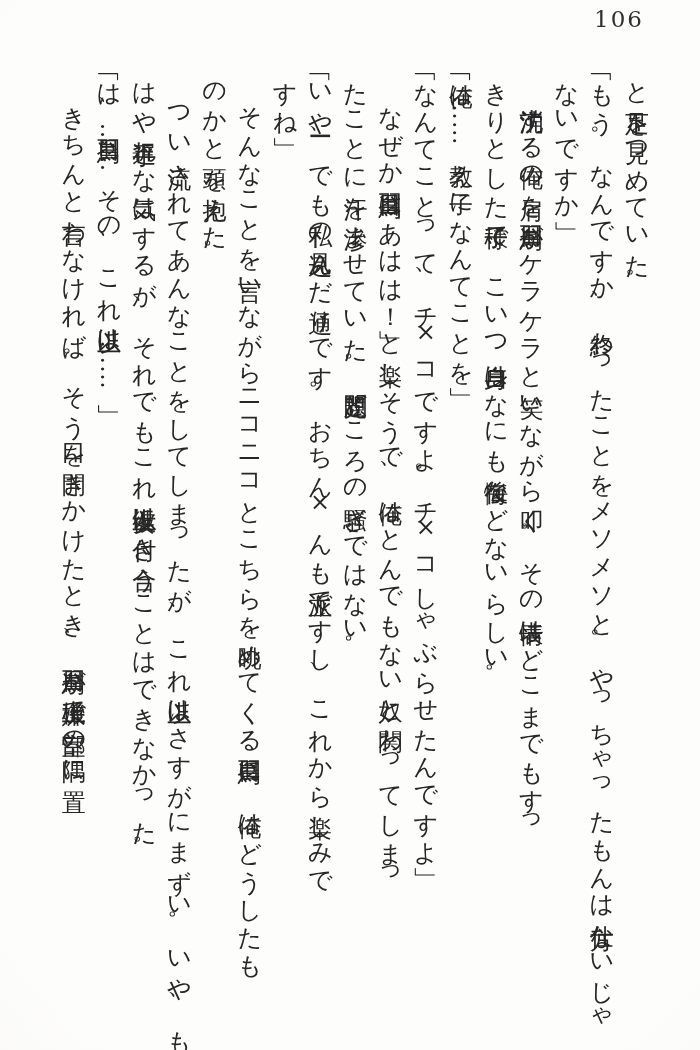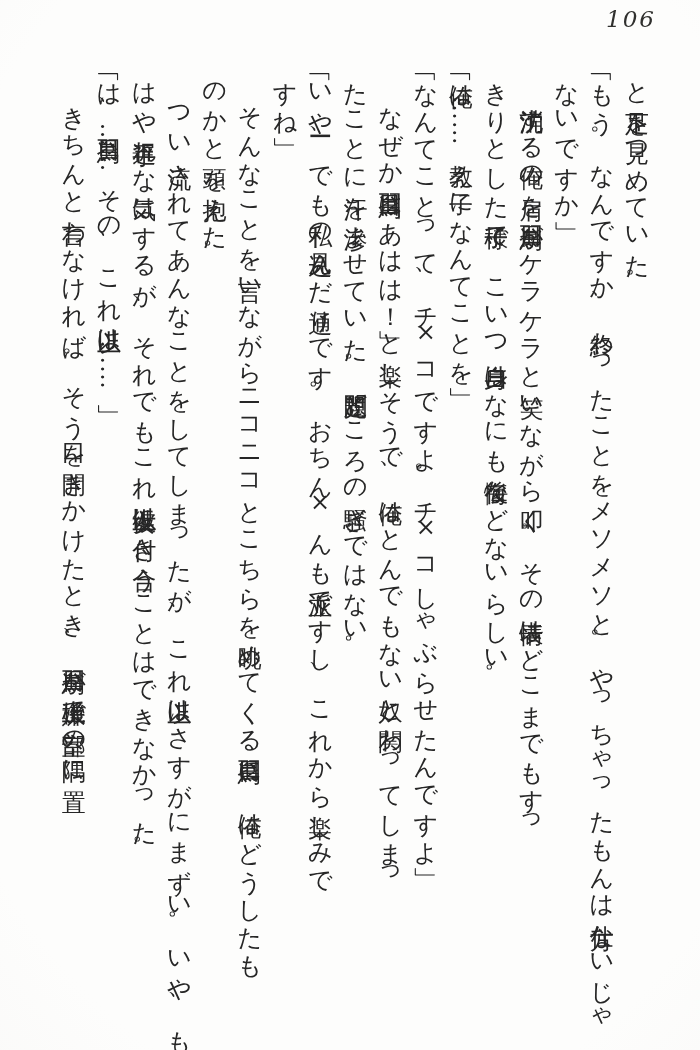--- a/index.html
+++ b/index.html
@@ -16,23 +16,22 @@
     width: 700px;
     height: 1050px;
     background:
       radial-gradient(ellipse 120% 110% at 52% 46%, #fdfdfc 55%, #f6f5f4 88%, #eeedec 100%);
     font-family: "DejaVu Serif", "Liberation Serif", serif;
     color: #262626;
   }
   .page-number {
     position: absolute;
     top: 6px;
-    right: 44px;
+    right: 56px;
     font-size: 23px;
-    font-style: italic;
     letter-spacing: 2px;
     color: #30302e;
   }
   .text-area {
     position: absolute;
     top: 66px;
     right: 46px;
     height: 946px;
     writing-mode: vertical-rl;
     text-orientation: mixed;

